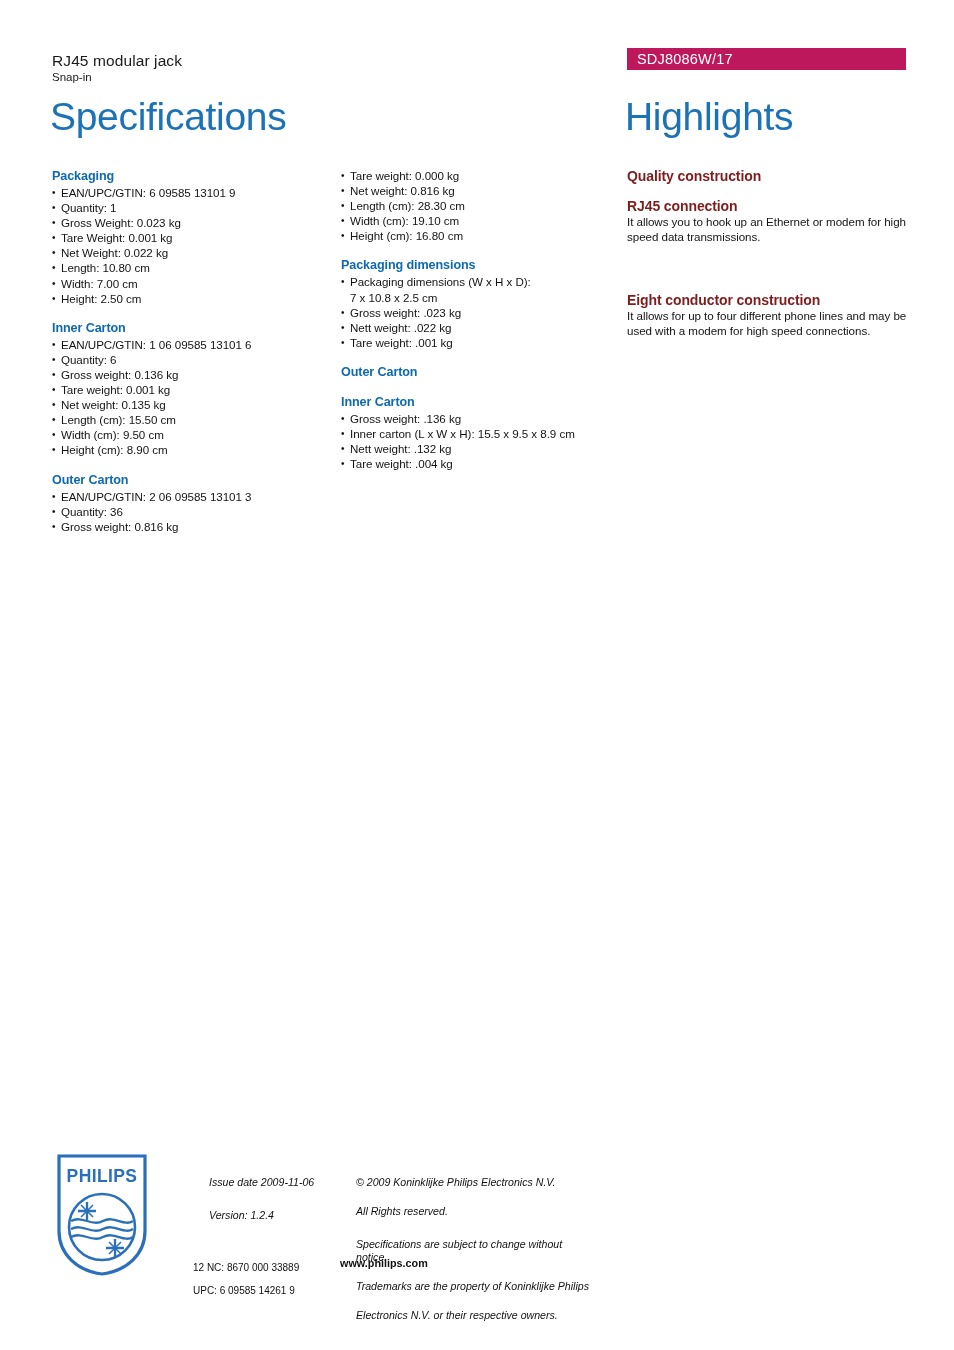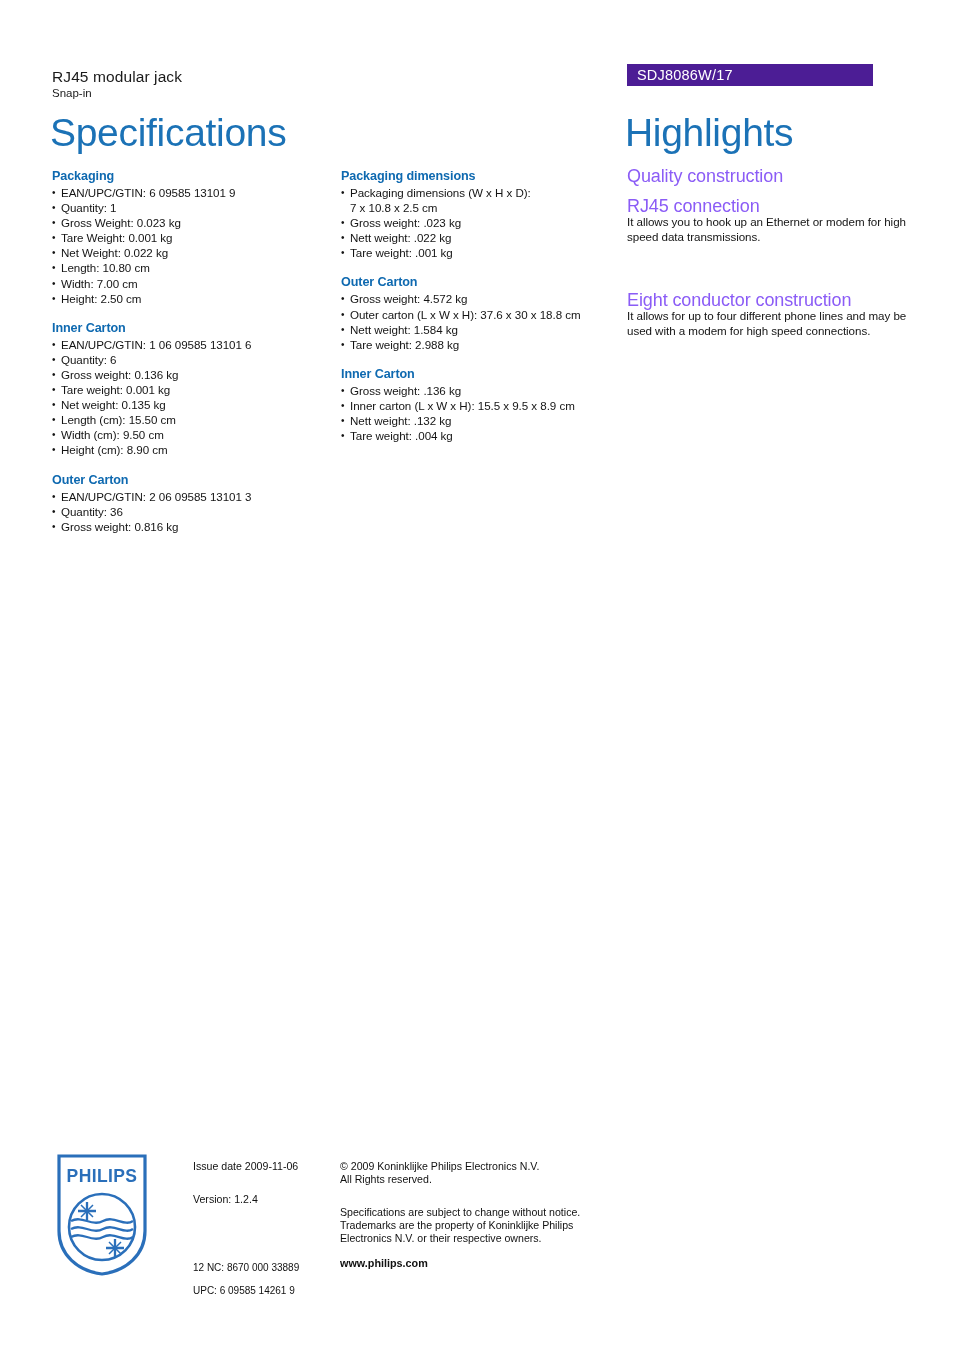--- a/index.html
+++ b/index.html
@@ -13,21 +13,21 @@
     height: 1350px;
     position: relative;
     font-family: "Liberation Sans", sans-serif;
     color: #000000;
     overflow: hidden;
   }
 
   
   .page-header {
     position: absolute;
-    left: 0; top: 16px;
+    left: 0; top: 0;
     width: 954px;
     height: 150px;
     text-decoration: underline;
   }
   .product-name {
     position: absolute;
     left: 52px; top: 52px;
     font-size: 15.5px;
     line-height: 18px;
     color: #1a1a1a;
@@ -36,23 +36,23 @@
   .product-subname {
     position: absolute;
     left: 52px; top: 70px;
     font-size: 11.5px;
     line-height: 14px;
     color: #1a1a1a;
   }
   .sku-bar {
     position: absolute;
     left: 627px; top: 48px;
-    width: 246px;
+    width: 279px;
     height: 22px;
-    background: #4c1d95;
+    background: #be185d;
   }
   .sku-text {
     position: absolute;
     left: 10px; top: 2px;
     color: #ffffff;
     font-size: 14.5px;
     line-height: 19px;
     letter-spacing: 0.2px;
   }
   .page-title {
@@ -112,24 +112,24 @@
   }
   .spec-list li .cont {
     display: block;
     padding-left: 0;
   }
 
   
   .hl-item { margin: 0 0 14px 0; }
   .hl-item:last-child { margin-bottom: 0; margin-top: 48px; }
   .hl-title {
-    font-size: 18px;
+    font-size: 14px;
     line-height: 16px;
-    font-weight: normal;
-    color: #8b5cf6;
+    font-weight: bold;
+    color: #7f1d1d;
     margin: 0 0 1px 0;
     letter-spacing: -0.1px;
   }
   .hl-body {
     font-size: 11.6px;
     line-height: 14.6px;
     color: #141414;
     margin: 0;
     letter-spacing: -0.05px;
   }
@@ -160,21 +160,21 @@
   .footer-col-b {
     position: absolute;
     left: 340px; top: 8px;
     width: 270px;
     font-size: 10.6px;
     line-height: 13px;
     color: #111111;
   }
   .fblock { margin: 0 0 20px 0; }
   .fblock.tight { margin-bottom: 0; }
-  .fblock p { margin: 0; }
+  .fblock p { margin: 16px; font-style: italic; }
   .f-nc {
     position: absolute;
     left: 0; top: 91px;
     width: 160px;
     font-size: 10px;
     line-height: 13px;
   }
   .f-web {
     position: absolute;
     left: 0; top: 97px;
@@ -230,36 +230,39 @@
       <ul class="spec-list">
         <li>EAN/UPC/GTIN: 2 06 09585 13101 3</li>
         <li>Quantity: 36</li>
         <li>Gross weight: 0.816 kg</li>
       </ul>
     </div>
   </div>
 
 <div class="col col-spec-2" id="specCol2">
     <div class="spec-group">
+      <ul class="spec-list">
+        <li>Tare weight: 0.000 kg</li>
+        <li>Net weight: 0.816 kg</li>
+        <li>Length (cm): 28.30 cm</li>
+        <li>Width (cm): 19.10 cm</li>
+        <li>Height (cm): 16.80 cm</li>
+      </ul>
+    </div>
+    <div class="spec-group">
       <div class="group-title">Packaging dimensions</div>
       <ul class="spec-list">
         <li>Packaging dimensions (W x H x D):<span class="cont">7 x 10.8 x 2.5 cm</span></li>
         <li>Gross weight: .023 kg</li>
         <li>Nett weight: .022 kg</li>
         <li>Tare weight: .001 kg</li>
       </ul>
     </div>
     <div class="spec-group">
       <div class="group-title">Outer Carton</div>
-      <ul class="spec-list">
-        <li>Gross weight: 4.572 kg</li>
-        <li>Outer carton (L x W x H): 37.6 x 30 x 18.8 cm</li>
-        <li>Nett weight: 1.584 kg</li>
-        <li>Tare weight: 2.988 kg</li>
-      </ul>
     </div>
     <div class="spec-group">
       <div class="group-title">Inner Carton</div>
       <ul class="spec-list">
         <li>Gross weight: .136 kg</li>
         <li>Inner carton (L x W x H): 15.5 x 9.5 x 8.9 cm</li>
         <li>Nett weight: .132 kg</li>
         <li>Tare weight: .004 kg</li>
       </ul>
     </div>

